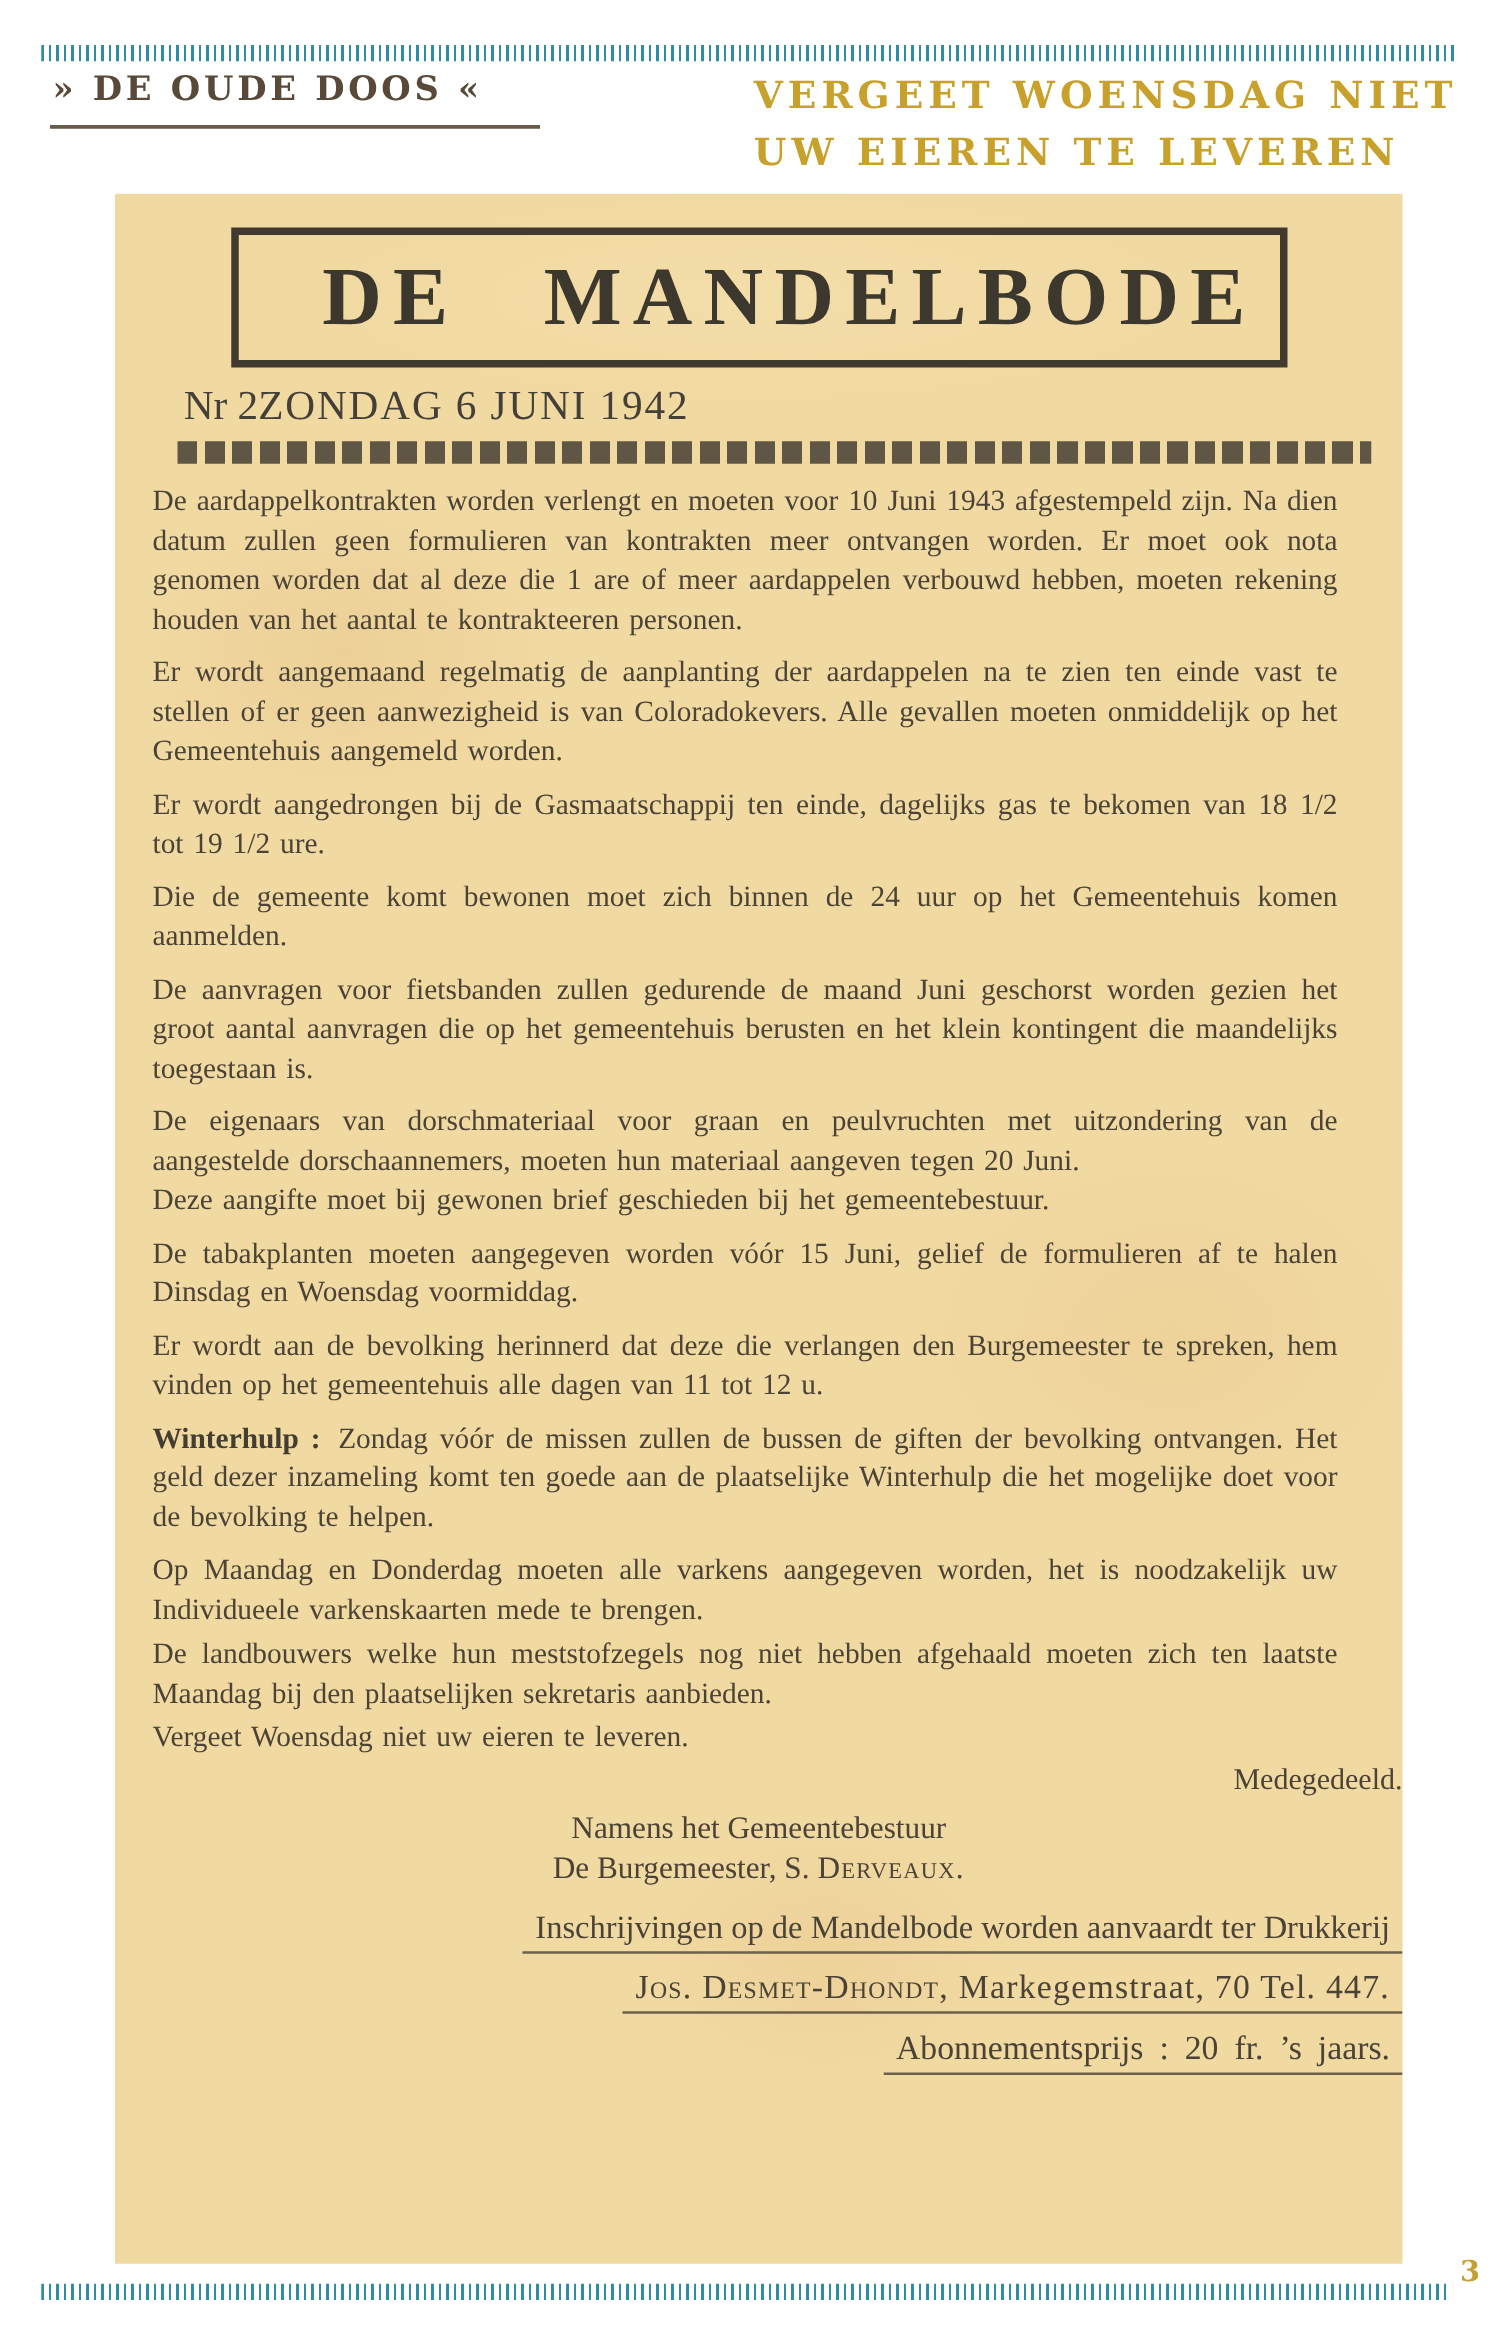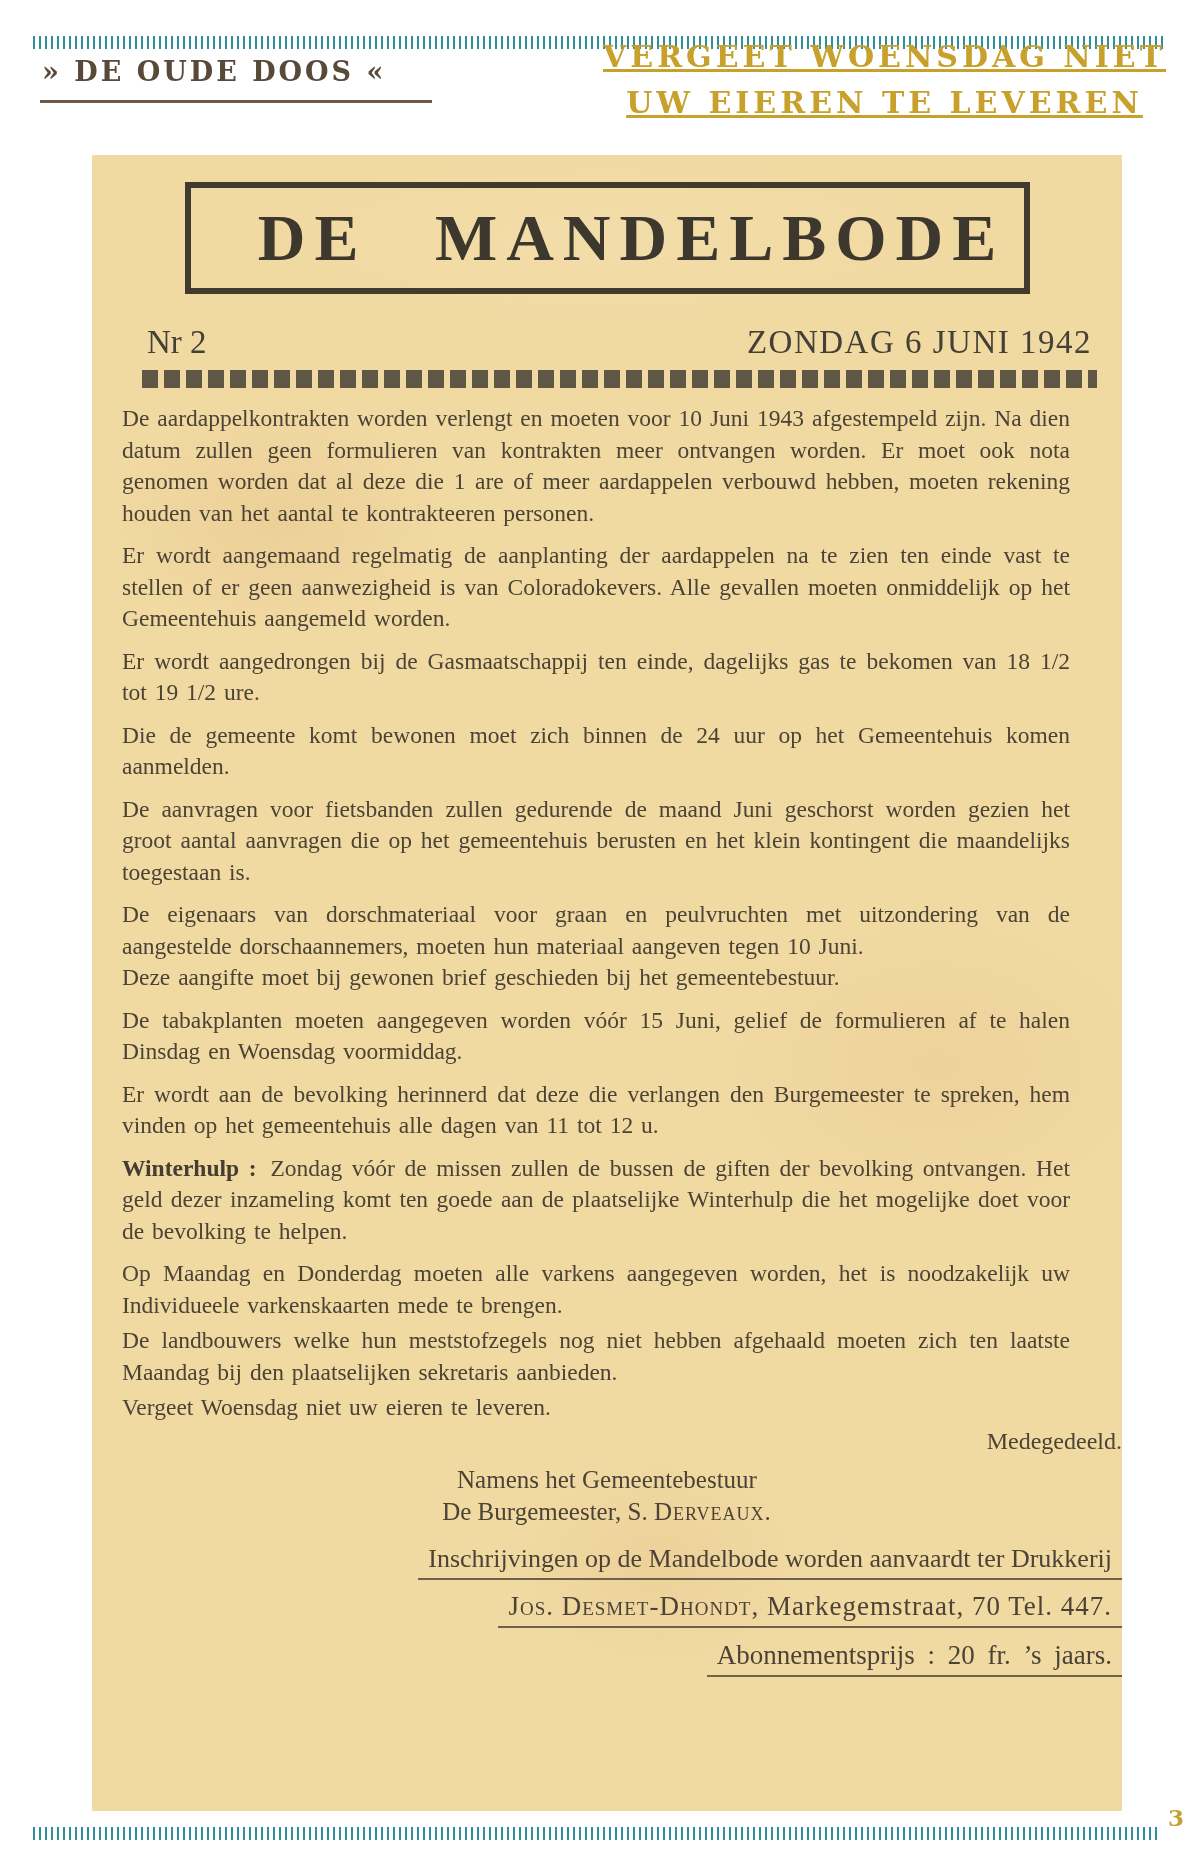--- a/index.html
+++ b/index.html
@@ -23,26 +23,25 @@
   
   .brand{
     position:absolute;left:40px;top:56px;
     font-family:"DejaVu Serif","Liberation Serif",serif;
     font-weight:700;font-size:27px;letter-spacing:3px;
     color:#594939;
     border-bottom:3px solid #6b5a48;
     padding:0 46px 13px 2px;
   }
   .headline{
-    position:absolute;right:34px;top:34px;
-    text-align:center;
+    position:absolute;right:34px;top:54px;
+    text-align:left;
     font-family:"DejaVu Serif","Liberation Serif",serif;
     font-weight:700;font-size:30px;line-height:46px;letter-spacing:4px;
     color:#c7a12b;
-    text-decoration:underline;
   }
 
   
   .paper{
     position:absolute;left:92px;top:155px;width:1030px;height:1656px;
     background-color:#f1d9a2;
     background-image:
       radial-gradient(ellipse 260px 180px at 18% 22%, rgba(214,170,104,0.20), transparent 65%),
       radial-gradient(ellipse 340px 240px at 82% 55%, rgba(219,177,112,0.16), transparent 65%),
       radial-gradient(ellipse 220px 160px at 55% 85%, rgba(210,166,100,0.14), transparent 65%),
@@ -56,22 +55,22 @@
     width:833px;height:100px;
     border:6px solid #403a2f;
     display:flex;align-items:center;justify-content:center;
   }
   .masthead-text{
     font-weight:700;font-size:66px;letter-spacing:9px;word-spacing:42px;
     color:#3d382e;white-space:nowrap;margin-left:48px;
   }
 
   .issue-row{
-    display:flex;justify-content:space-between;align-items:baseline;
-    padding:30px 30px 0 55px;
+    display:flex;align-items:baseline;
+    padding:13px 30px 0 55px;
     font-size:33px;color:#454037;
   }
   .issue-date{letter-spacing:1.5px;}
 
   .deco-strip{
     margin:9px 25px 0 50px;height:18px;
     background:repeating-linear-gradient(90deg,#544b3d 0 16px,transparent 16px 22px);
     opacity:.92;
   }
 
@@ -138,21 +137,21 @@
     </div>
 
     <div class="deco-strip"></div>
 
     <div class="body-copy">
       <p>De aardappelkontrakten worden verlengt en moeten voor 10 Juni 1943 afgestempeld zijn. Na dien datum zullen geen formulieren van kontrakten meer ontvangen worden. Er moet ook nota genomen worden dat al deze die 1 are of meer aardappelen verbouwd hebben, moeten rekening houden van het aantal te kontrakteeren personen.</p>
       <p>Er wordt aangemaand regelmatig de aanplanting der aardappelen na te zien ten einde vast te stellen of er geen aanwezigheid is van Coloradokevers. Alle gevallen moeten onmiddelijk op het Gemeentehuis aangemeld worden.</p>
       <p>Er wordt aangedrongen bij de Gasmaatschappij ten einde, dagelijks gas te bekomen van 18 1/2 tot 19 1/2 ure.</p>
       <p>Die de gemeente komt bewonen moet zich binnen de 24 uur op het Gemeentehuis komen aanmelden.</p>
       <p>De aanvragen voor fietsbanden zullen gedurende de maand Juni geschorst worden gezien het groot aantal aanvragen die op het gemeentehuis berusten en het klein kontingent die maandelijks toegestaan is.</p>
-      <p class="glue">De eigenaars van dorschmateriaal voor graan en peulvruchten met uitzondering van de aangestelde dorschaannemers, moeten hun materiaal aangeven tegen 10 Juni.</p>
+      <p class="glue">De eigenaars van dorschmateriaal voor graan en peulvruchten met uitzondering van de aangestelde dorschaannemers, moeten hun materiaal aangeven tegen 20 Juni.</p>
       <p>Deze aangifte moet bij gewonen brief geschieden bij het gemeentebestuur.</p>
       <p>De tabakplanten moeten aangegeven worden vóór 15 Juni, gelief de formulieren af te halen Dinsdag en Woensdag voormiddag.</p>
       <p><span>Er wordt aan de bevolking herinnerd dat deze die verlangen den Burgemeester te spreken, hem vinden op het gemeentehuis alle dagen van 11 tot 12 u.</span></p>
       <p><span class="lead">Winterhulp :</span><span>Zondag vóór de missen zullen de bussen de giften der bevolking ontvangen. Het geld dezer inzameling komt ten goede aan de plaatselijke Winterhulp die het mogelijke doet voor de bevolking te helpen.</span></p>
       <p class="tightgap">Op Maandag en Donderdag moeten alle varkens aangegeven worden, het is noodzakelijk uw Individueele varkenskaarten mede te brengen.</p>
       <p class="tightgap">De landbouwers welke hun meststofzegels nog niet hebben afgehaald moeten zich ten laatste Maandag bij den plaatselijken sekretaris aanbieden.</p>
       <p class="tightgap">Vergeet Woensdag niet uw eieren te leveren.</p>
     </div>
 
     <div class="medegedeeld">Medegedeeld.</div>

